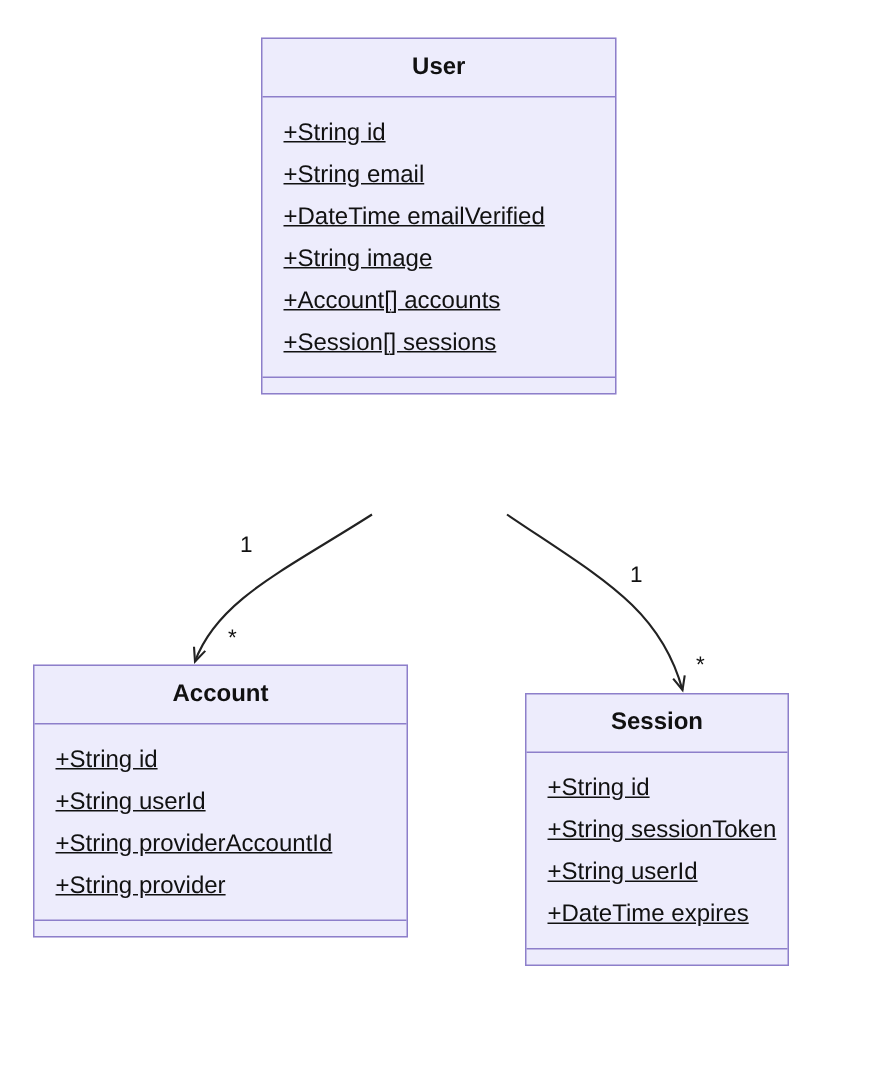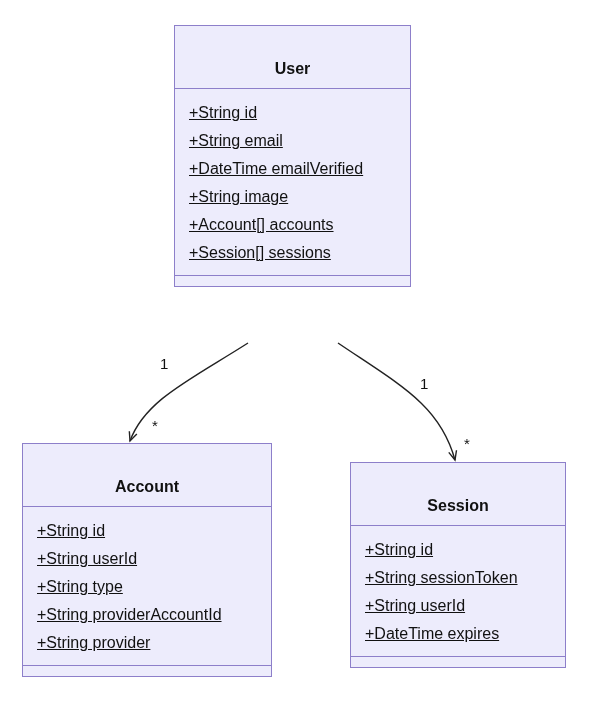--- a/index.html
+++ b/index.html
@@ -21,21 +21,20 @@
     position: absolute;
     background: #edecfc;
     border: 1px solid #8d7fca;
     box-sizing: border-box;
   }
   .class-title {
     text-align: center;
     font-weight: bold;
     padding: 10px 8px 10px 8px;
     border-bottom: 1px solid #8d7fca;
-    margin-top: 24px;
   }
   .class-attrs {
     padding: 10px 14px 8px 14px;
     border-bottom: 1px solid #8d7fca;
   }
   .class-attrs .row {
     padding: 5px 0 5px 0;
     white-space: nowrap;
     text-decoration: underline;
   }
@@ -89,28 +88,27 @@
       <div class="row">+Session[] sessions</div>
     </div>
     <div class="class-empty"></div>
   </div>
 
   <div class="class-box" style="left:22px; top:443px; width:250px;">
     <div class="class-title">Account</div>
     <div class="class-attrs">
       <div class="row">+String id</div>
       <div class="row">+String userId</div>
-      <div class="row">+String type</div>
       <div class="row">+String providerAccountId</div>
       <div class="row">+String provider</div>
     </div>
     <div class="class-empty"></div>
   </div>
 
-  <div class="class-box" style="left:350px; top:462px; width:216px;">
+  <div class="class-box" style="left:350px; top:462px; width:176px;">
     <div class="class-title">Session</div>
     <div class="class-attrs">
       <div class="row">+String id</div>
       <div class="row">+String sessionToken</div>
       <div class="row">+String userId</div>
       <div class="row">+DateTime expires</div>
     </div>
     <div class="class-empty"></div>
   </div>
 

